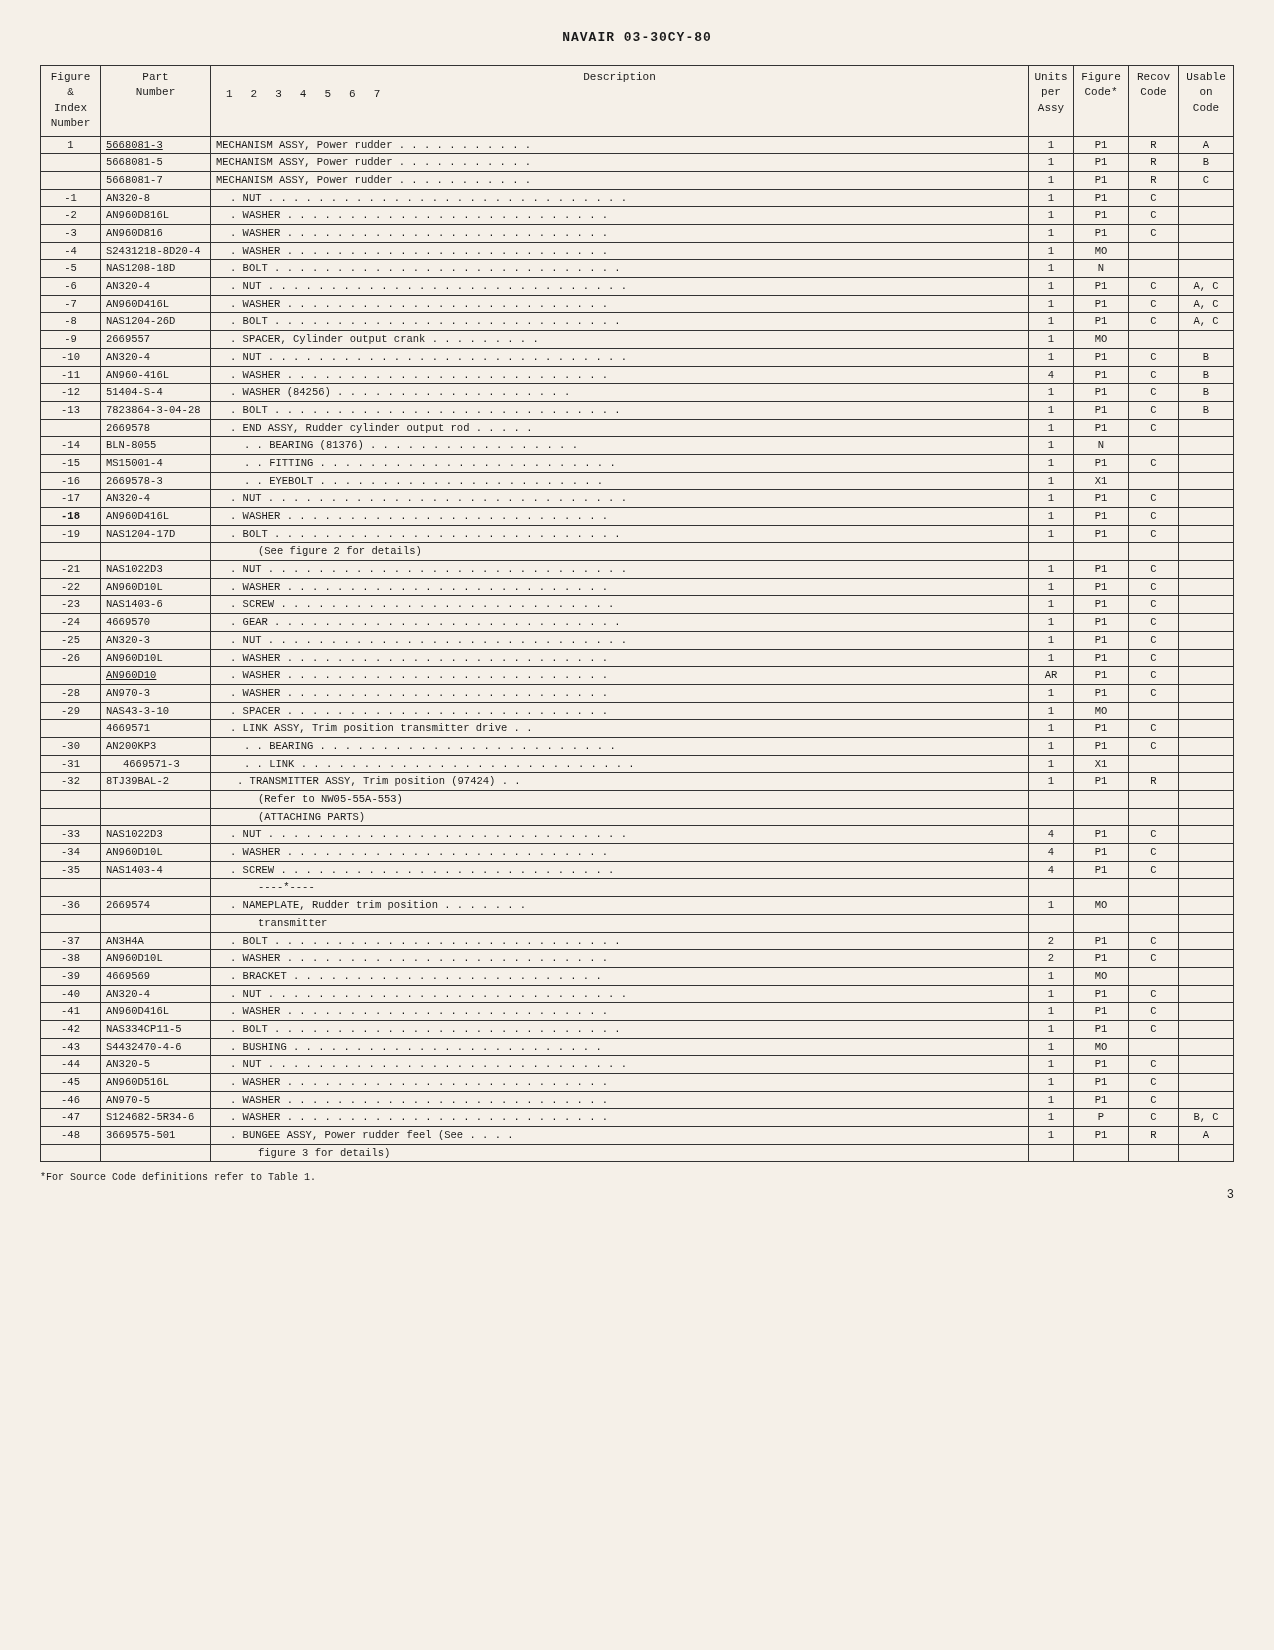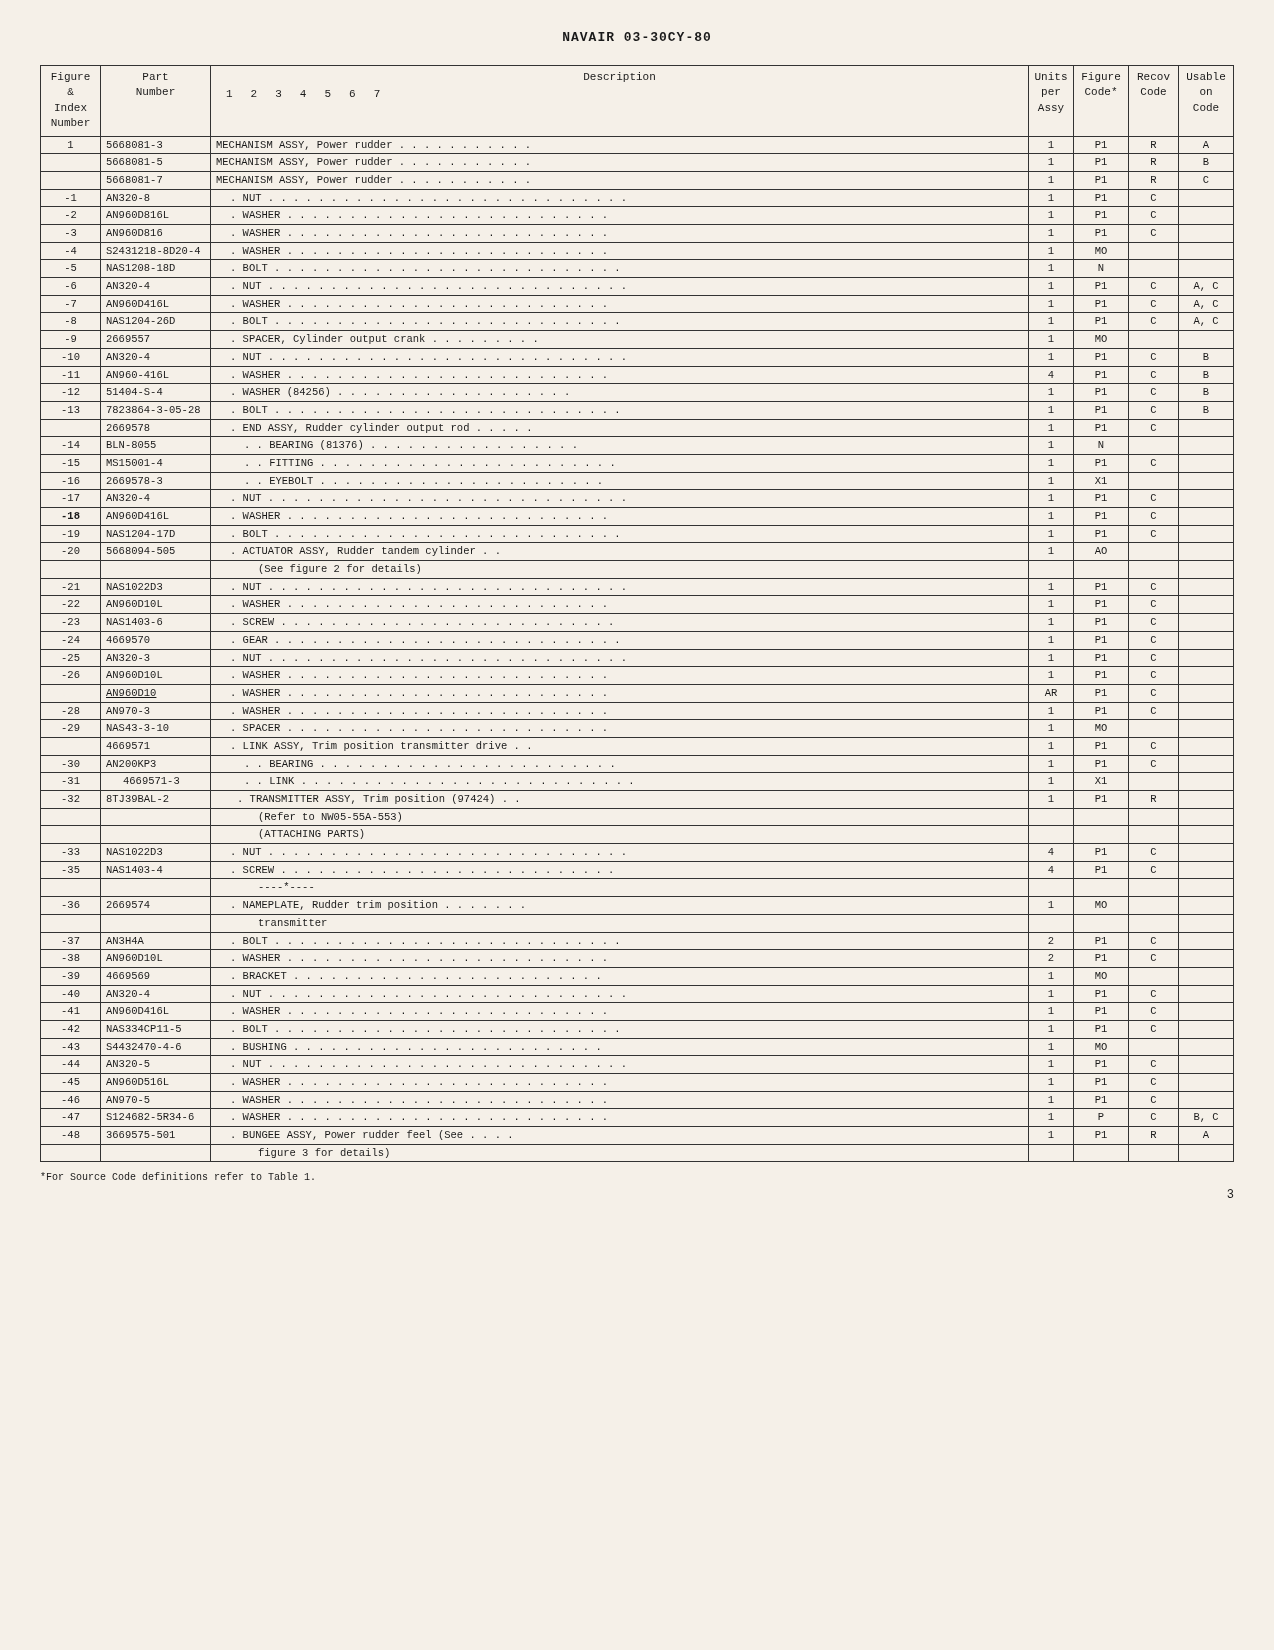--- a/index.html
+++ b/index.html
@@ -116,21 +116,21 @@
       <th class="col-usable">
         <div>Usable</div>
         <div>on</div>
         <div>Code</div>
       </th>
     </tr>
   </thead>
   <tbody id="table-body">
   <tr class="data-row">
     <td class="fig-cell" style="text-align:center; white-space:nowrap;">1</td>
-    <td style="white-space:nowrap;">5668081-3</td>
+    <td style="white-space:nowrap;text-decoration:underline;">5668081-3</td>
     <td style="padding-left:5px;">MECHANISM ASSY, Power rudder . . . . . . . . . . .</td>
     <td class="units-cell" style="text-align:center;">1</td>
     <td class="source-cell" style="text-align:center;">P1</td>
     <td class="recov-cell" style="text-align:center;">R</td>
     <td class="usable-cell" style="text-align:center;">A</td>
   </tr>
       <tr class="data-row">
     <td class="fig-cell" style="text-align:center; white-space:nowrap;"></td>
     <td style="white-space:nowrap;">5668081-5</td>
     <td style="padding-left:5px;">MECHANISM ASSY, Power rudder . . . . . . . . . . .</td>
@@ -251,21 +251,21 @@
     <td class="fig-cell" style="text-align:center; white-space:nowrap;">-12</td>
     <td style="white-space:nowrap;">51404-S-4</td>
     <td style="padding-left:19px;">. WASHER (84256) . . . . . . . . . . . . . . . . . . .</td>
     <td class="units-cell" style="text-align:center;">1</td>
     <td class="source-cell" style="text-align:center;">P1</td>
     <td class="recov-cell" style="text-align:center;">C</td>
     <td class="usable-cell" style="text-align:center;">B</td>
   </tr>
       <tr class="data-row">
     <td class="fig-cell" style="text-align:center; white-space:nowrap;">-13</td>
-    <td style="white-space:nowrap;">7823864-3-05-28</td>
+    <td style="white-space:nowrap;">7823864-3-04-28</td>
     <td style="padding-left:19px;">. BOLT . . . . . . . . . . . . . . . . . . . . . . . . . . . .</td>
     <td class="units-cell" style="text-align:center;">1</td>
     <td class="source-cell" style="text-align:center;">P1</td>
     <td class="recov-cell" style="text-align:center;">C</td>
     <td class="usable-cell" style="text-align:center;">B</td>
   </tr>
       <tr class="data-row">
     <td class="fig-cell" style="text-align:center; white-space:nowrap;"></td>
     <td style="white-space:nowrap;">2669578</td>
     <td style="padding-left:19px;">. END ASSY, Rudder cylinder output rod . . . . .</td>
@@ -319,29 +319,20 @@
     <td class="recov-cell" style="text-align:center;">C</td>
     <td class="usable-cell" style="text-align:center;"></td>
   </tr>
       <tr class="data-row">
     <td class="fig-cell" style="text-align:center; white-space:nowrap;">-19</td>
     <td style="white-space:nowrap;">NAS1204-17D</td>
     <td style="padding-left:19px;">. BOLT . . . . . . . . . . . . . . . . . . . . . . . . . . . .</td>
     <td class="units-cell" style="text-align:center;">1</td>
     <td class="source-cell" style="text-align:center;">P1</td>
     <td class="recov-cell" style="text-align:center;">C</td>
-    <td class="usable-cell" style="text-align:center;"></td>
-  </tr>
-      <tr class="data-row">
-    <td class="fig-cell" style="text-align:center; white-space:nowrap;">-20</td>
-    <td style="white-space:nowrap;">5668094-505</td>
-    <td style="padding-left:19px;">. ACTUATOR ASSY, Rudder tandem cylinder . .</td>
-    <td class="units-cell" style="text-align:center;">1</td>
-    <td class="source-cell" style="text-align:center;">AO</td>
-    <td class="recov-cell" style="text-align:center;"></td>
     <td class="usable-cell" style="text-align:center;"></td>
   </tr>
       <tr class="data-row">
     <td class="fig-cell" style="text-align:center; white-space:nowrap;"></td>
     <td style="white-space:nowrap;"></td>
     <td style="padding-left:47px;">(See figure 2 for details)</td>
     <td class="units-cell" style="text-align:center;"></td>
     <td class="source-cell" style="text-align:center;"></td>
     <td class="recov-cell" style="text-align:center;"></td>
     <td class="usable-cell" style="text-align:center;"></td>
@@ -478,20 +469,29 @@
     <td style="padding-left:47px;">(ATTACHING PARTS)</td>
     <td class="units-cell" style="text-align:center;"></td>
     <td class="source-cell" style="text-align:center;"></td>
     <td class="recov-cell" style="text-align:center;"></td>
     <td class="usable-cell" style="text-align:center;"></td>
   </tr>
       <tr class="data-row">
     <td class="fig-cell" style="text-align:center; white-space:nowrap;">-33</td>
     <td style="white-space:nowrap;">NAS1022D3</td>
     <td style="padding-left:19px;">. NUT . . . . . . . . . . . . . . . . . . . . . . . . . . . . .</td>
+    <td class="units-cell" style="text-align:center;">4</td>
+    <td class="source-cell" style="text-align:center;">P1</td>
+    <td class="recov-cell" style="text-align:center;">C</td>
+    <td class="usable-cell" style="text-align:center;"></td>
+  </tr>
+      <tr class="data-row">
+    <td class="fig-cell" style="text-align:center; white-space:nowrap;">-34</td>
+    <td style="white-space:nowrap;">AN960D10L</td>
+    <td style="padding-left:19px;">. WASHER . . . . . . . . . . . . . . . . . . . . . . . . . .</td>
     <td class="units-cell" style="text-align:center;">4</td>
     <td class="source-cell" style="text-align:center;">P1</td>
     <td class="recov-cell" style="text-align:center;">C</td>
     <td class="usable-cell" style="text-align:center;"></td>
   </tr>
       <tr class="data-row">
     <td class="fig-cell" style="text-align:center; white-space:nowrap;">-35</td>
     <td style="white-space:nowrap;">NAS1403-4</td>
     <td style="padding-left:19px;">. SCREW . . . . . . . . . . . . . . . . . . . . . . . . . . .</td>
     <td class="units-cell" style="text-align:center;">4</td>

